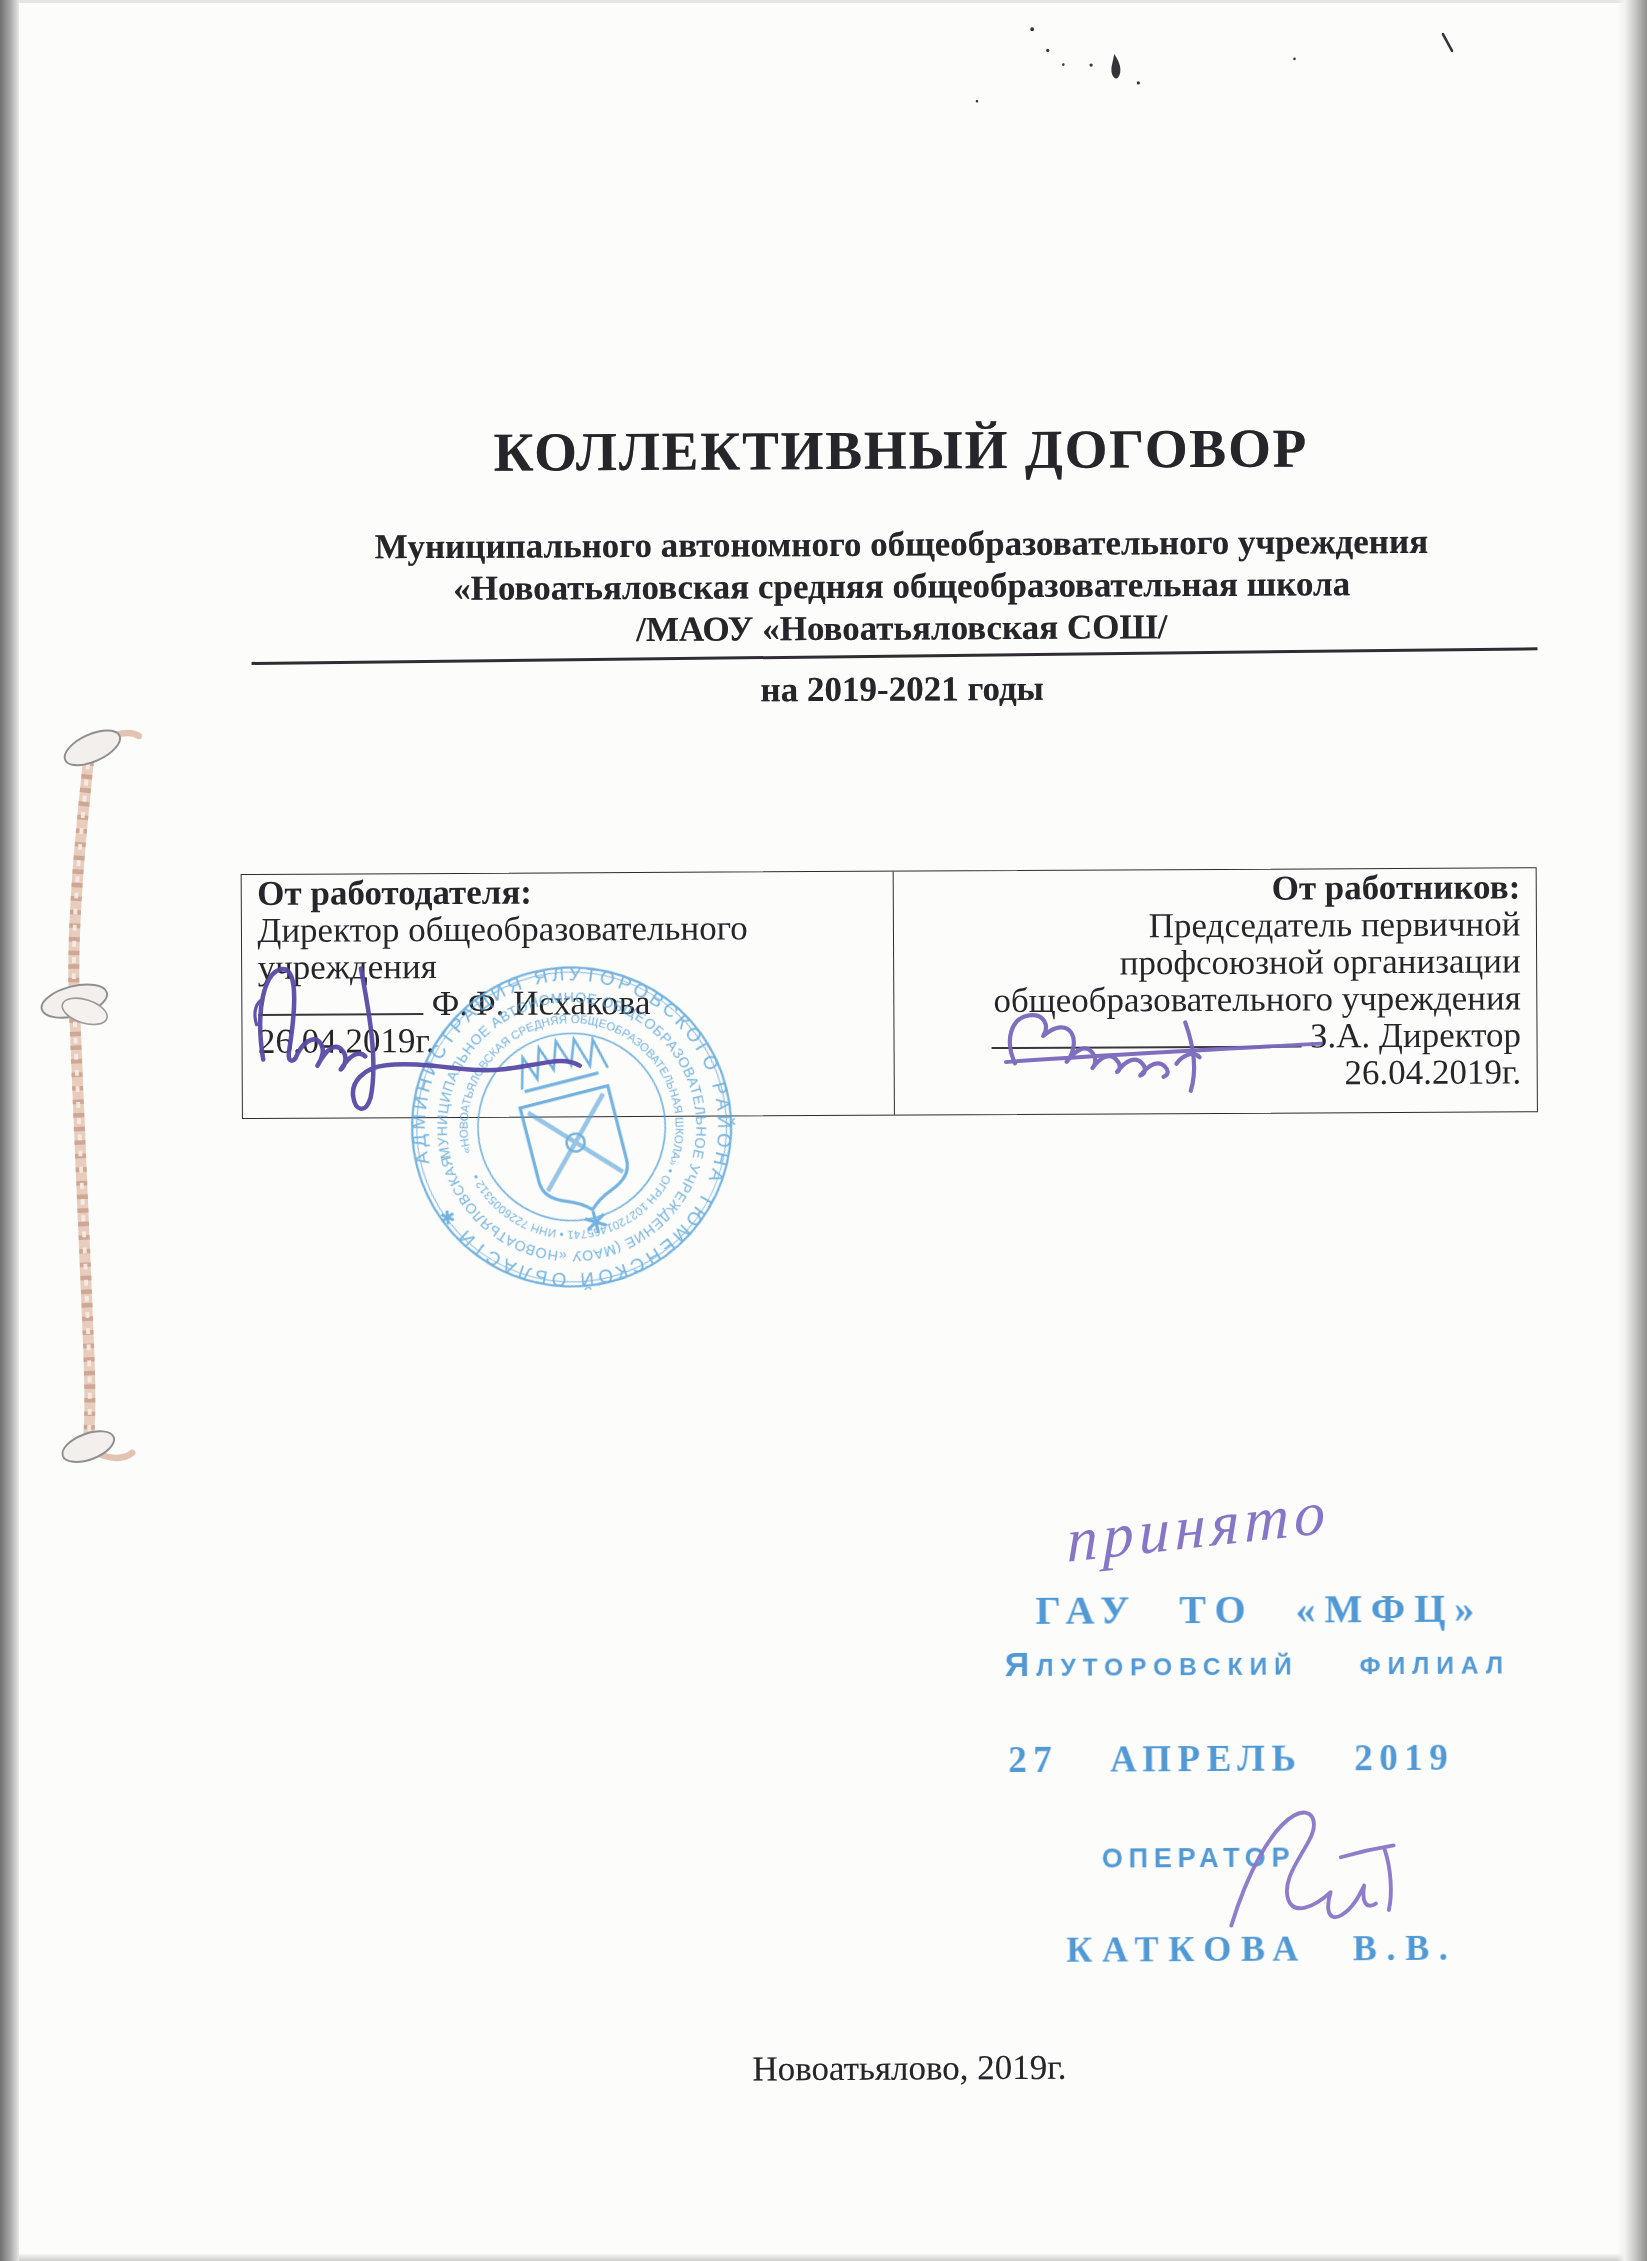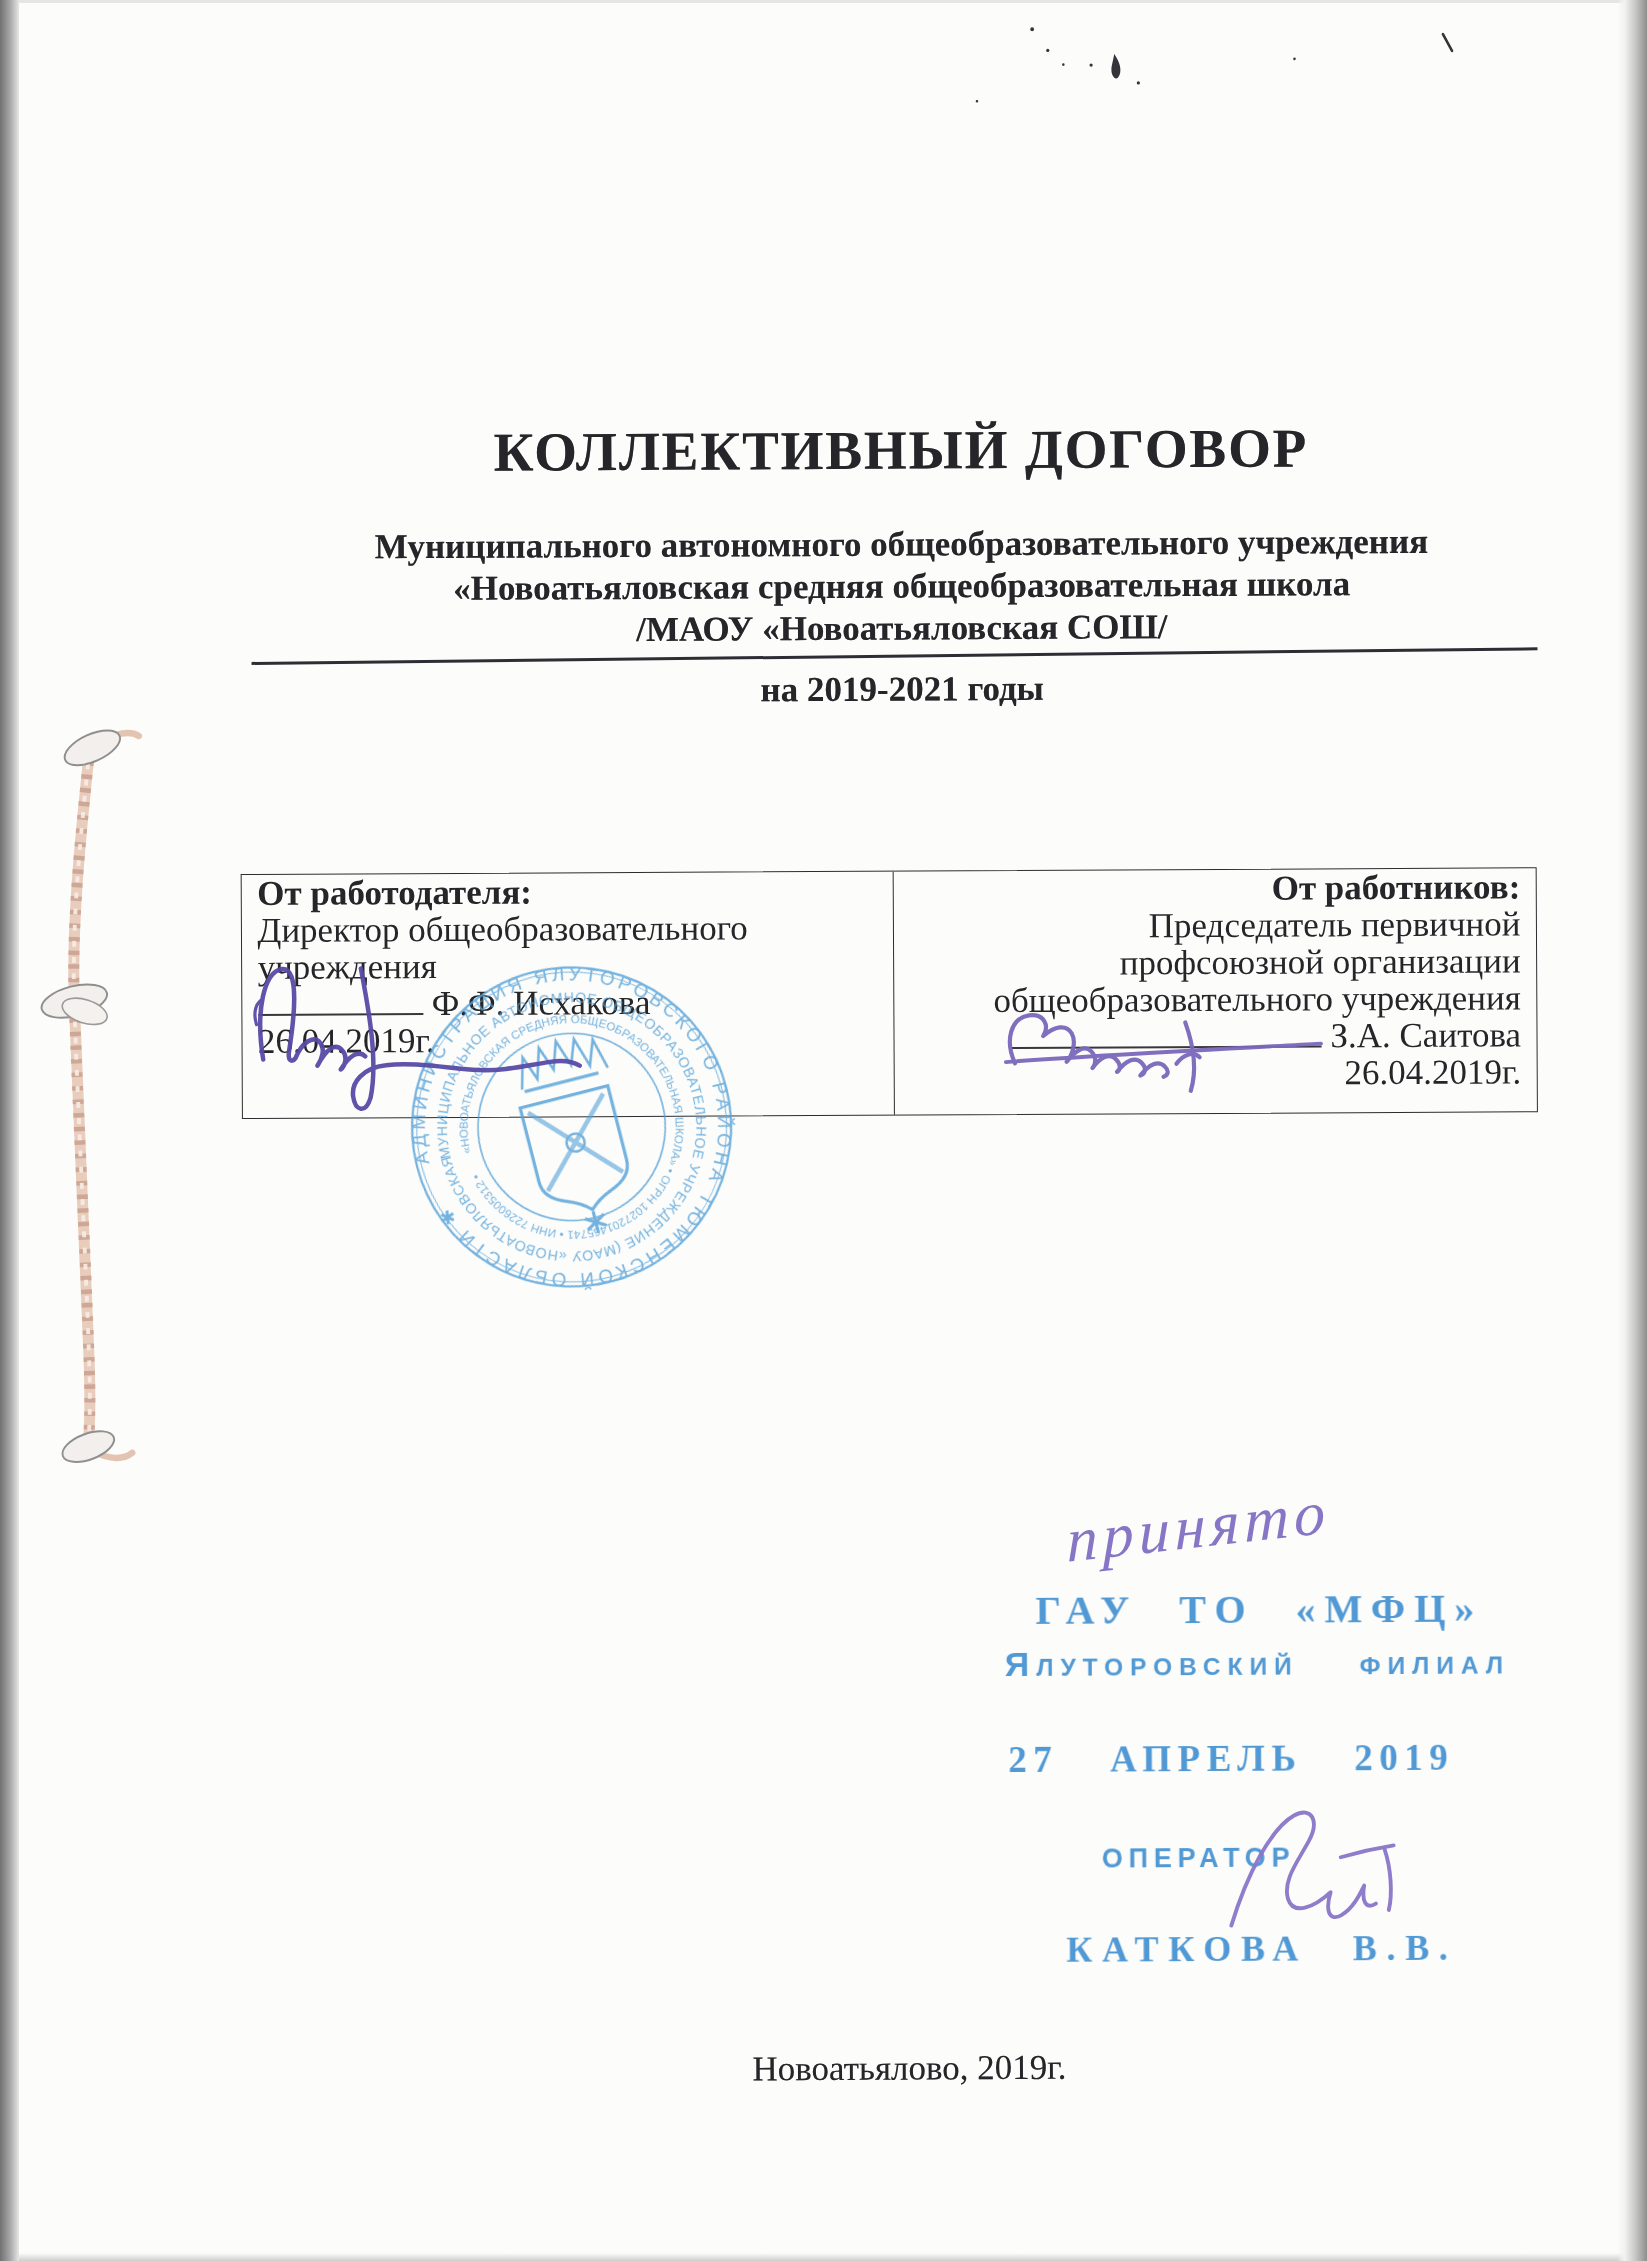--- a/index.html
+++ b/index.html
@@ -99,21 +99,21 @@
       <div class="row">Директор общеобразовательного</div>
       <div class="row">учреждения</div>
       <div class="row"><span class="blank blank-left"></span> <span>Ф.Ф. Исхакова</span></div>
       <div class="row">26.04.2019г.</div>
     </div>
     <div class="cell cell-right">
       <div class="row heading">От работников:</div>
       <div class="row">Председатель первичной</div>
       <div class="row">профсоюзной организации</div>
       <div class="row">общеобразовательного учреждения</div>
-      <div class="row"><span class="blank blank-right"></span> <span>З.А. Саитова</span></div>
+      <div class="row"><span class="blank blank-right"></span> <span>З.А. Директор</span></div>
       <div class="row">26.04.2019г.</div>
     </div>
   </div>
 
   <div class="accepted-note">принято</div>
 
   <div class="mfc mfc-org">ГАУ ТО «МФЦ»</div>
   <div class="mfc mfc-branch">ЯЛУТОРОВСКИЙ ФИЛИАЛ</div>
   <div class="mfc mfc-date">27 АПРЕЛЬ 2019</div>
   <div class="mfc mfc-oper">ОПЕРАТОР</div>

